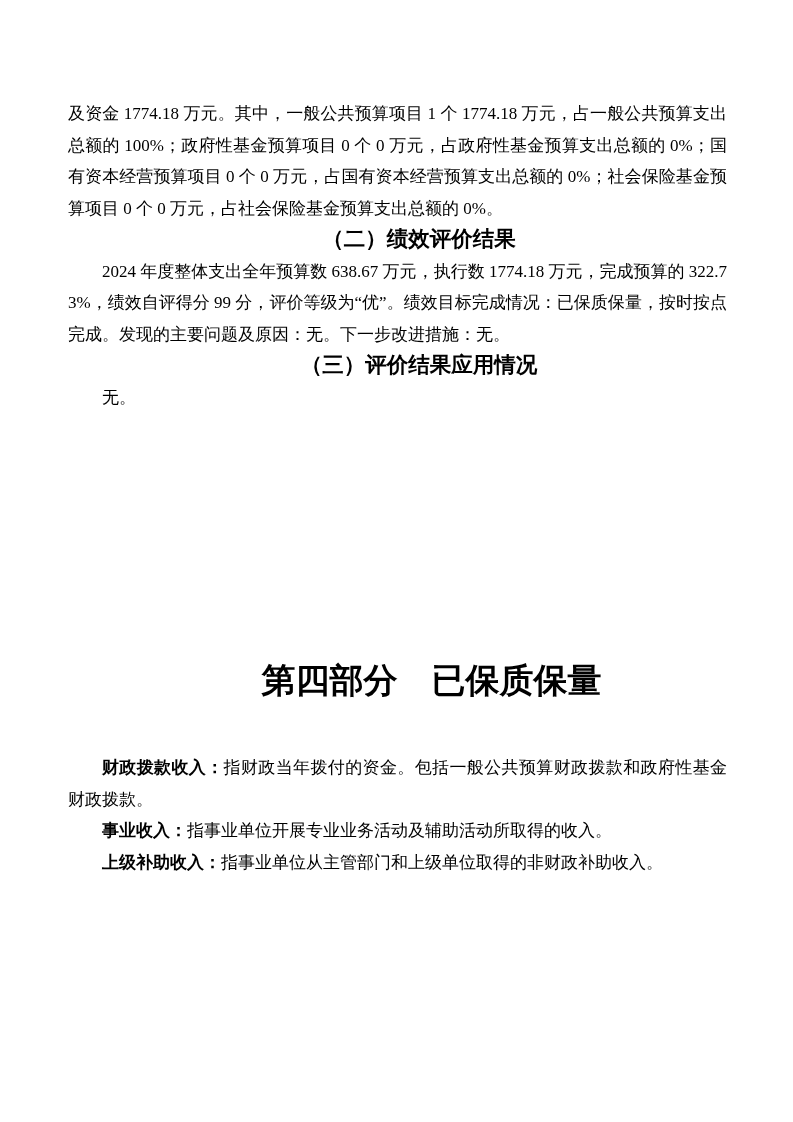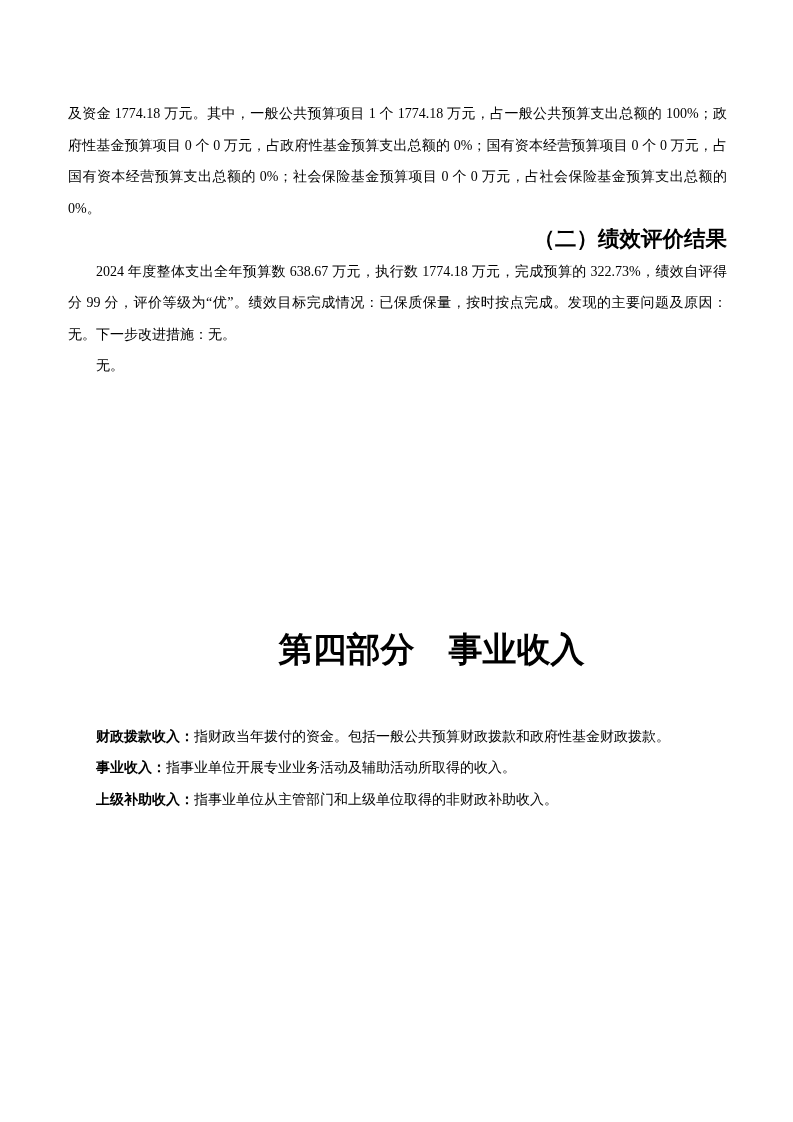--- a/index.html
+++ b/index.html
@@ -13,35 +13,35 @@
     height: 1122px;
     background: #ffffff;
     box-sizing: border-box;
     padding: 98px 66px 0 68px;
     color: #000000;
     font-family: "Liberation Serif", "DejaVu Serif", serif;
     overflow: hidden;
   }
   p.body {
     margin: 0;
-    font-size: 14px;
+    font-size: 17px;
     line-height: 31.5px;
     text-align: justify;
     word-break: break-all;
   }
   .indent {
     text-indent: 2em;
   }
   h3.sub {
     margin: 0;
     font-size: 21.5px;
     line-height: 31.5px;
     font-weight: bold;
     text-indent: 2em;
-    text-align: right;
+    text-align: center;
     font-family: "Liberation Sans", "DejaVu Sans", sans-serif;
   }
   h1.part-title {
     margin: 245px 0 0 0;
     font-size: 34px;
     line-height: 45px;
     font-weight: bold;
     text-align: center;
     text-indent: 2em;
     font-family: "Liberation Sans", "DejaVu Sans", sans-serif;
@@ -58,24 +58,25 @@
 <body>
 
 <div class="page">
 
   <p class="body">及资金 1774.18 万元。其中，一般公共预算项目 1 个 1774.18 万元，占一般公共预算支出总额的 100%；政府性基金预算项目 0 个 0 万元，占政府性基金预算支出总额的 0%；国有资本经营预算项目 0 个 0 万元，占国有资本经营预算支出总额的 0%；社会保险基金预算项目 0 个 0 万元，占社会保险基金预算支出总额的 0%。</p>
 
   <h3 class="sub">（二）绩效评价结果</h3>
 
   <p class="body indent">2024 年度整体支出全年预算数 638.67 万元，执行数 1774.18 万元，完成预算的 322.73%，绩效自评得分 99 分，评价等级为“优”。绩效目标完成情况：已保质保量，按时按点完成。发现的主要问题及原因：无。下一步改进措施：无。</p>
 
+  <h3 class="sub">（三）评价结果应用情况</h3>
 
   <p class="body indent">无。</p>
 
-  <h1 class="part-title">第四部分　事业收入</h1>
+  <h1 class="part-title">第四部分　已保质保量</h1>
 
   <div class="terms">
     <p class="body indent"><span class="term-name">财政拨款收入：</span><span>指财政当年拨付的资金。包括一般公共预算财政拨款和政府性基金财政拨款。</span></p>
 
     <p class="body indent"><span class="term-name">事业收入：</span><span>指事业单位开展专业业务活动及辅助活动所取得的收入。</span></p>
 
     <p class="body indent"><span class="term-name">上级补助收入：</span><span>指事业单位从主管部门和上级单位取得的非财政补助收入。</span></p>
   </div>
 
 </div>

